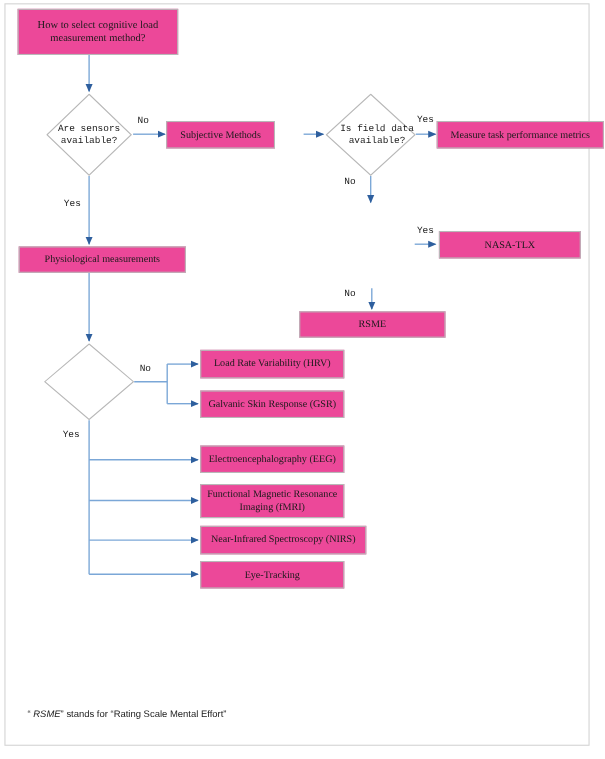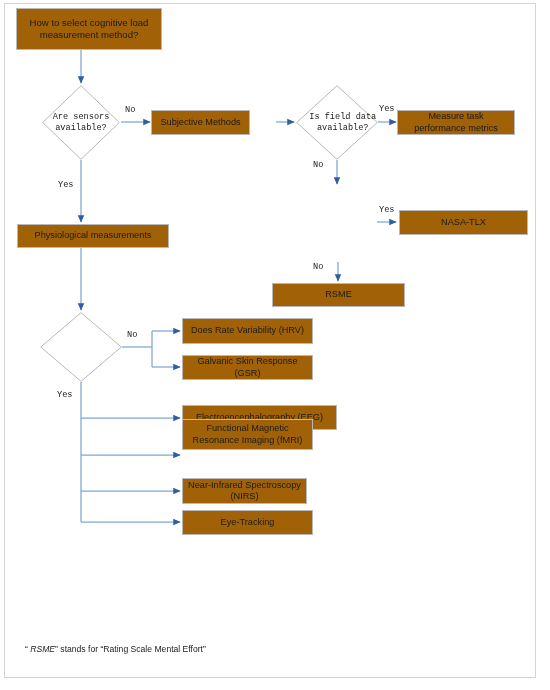--- a/index.html
+++ b/index.html
@@ -24,23 +24,24 @@
   .node{
     position:absolute;
     box-sizing:border-box;
     display:flex;align-items:center;justify-content:center;
     text-align:center;
     color:#1a1a1a;
     line-height:1.25;
   }
   .box{
     border:1px solid #b8b8b8;
-    background:#a16207;
+    background:#ec4899;
     font-size:9.2px;
     padding:2px 4px;
+    font-family:Liberation Serif, serif;
   }
   .box.header{font-size:9.6px;}
   .diamond{
     background:transparent;
     font-size:8.6px;
     font-family:Liberation Mono, monospace;
   }
   .diamond .dshape{
     position:absolute;left:0;top:0;width:100%;height:100%;
   }
@@ -120,44 +121,44 @@
 
   <div class="node box" style="left:151px;top:110px;width:99px;height:25px;">Subjective Methods</div>
 
   <div class="node diamond" style="left:296px;top:85px;width:82px;height:75px;justify-content:flex-end;">
     <svg class="dshape" viewBox="0 0 82 75" preserveAspectRatio="none">
       <polygon points="41,0.7 81.3,37.5 41,74.3 0.7,37.5" fill="#ffffff" stroke="#b8b8b8" stroke-width="1"></polygon>
     </svg>
     <div class="dtext">Is field data available?</div>
   </div>
 
-  <div class="node box" style="left:397px;top:110px;width:118px;height:25px;">Measure task performance metrics</div>
+  <div class="node box" style="left:397px;top:110px;width:152px;height:25px;">Measure task performance metrics</div>
 
 
   <div class="node box" style="left:399px;top:210px;width:129px;height:25px;">NASA-TLX</div>
 
   <div class="node box" style="left:272px;top:283px;width:133px;height:24px;">RSME</div>
 
   <div class="node box" style="left:17px;top:224px;width:152px;height:24px;">Physiological measurements</div>
 
   <div class="node diamond" style="left:40px;top:312px;width:82px;height:70px;">
     <svg class="dshape" viewBox="0 0 82 70" preserveAspectRatio="none">
       <polygon points="41,0.7 81.3,35 41,69.3 0.7,35" fill="#ffffff" stroke="#b8b8b8" stroke-width="1"></polygon>
     </svg>
   </div>
 
-  <div class="node box" style="left:182px;top:318px;width:131px;height:26px;">Does Rate Variability (HRV)</div>
+  <div class="node box" style="left:182px;top:318px;width:131px;height:26px;">Load Rate Variability (HRV)</div>
 
   <div class="node box" style="left:182px;top:355px;width:131px;height:25px;">Galvanic Skin Response (GSR)</div>
 
-  <div class="node box" style="left:182px;top:405px;width:155px;height:25px;">Electroencephalography (EEG)</div>
+  <div class="node box" style="left:182px;top:405px;width:131px;height:25px;">Electroencephalography (EEG)</div>
 
-  <div class="node box" style="left:182px;top:419px;width:131px;height:31px;">Functional Magnetic Resonance Imaging (fMRI)</div>
+  <div class="node box" style="left:182px;top:440px;width:131px;height:31px;">Functional Magnetic Resonance Imaging (fMRI)</div>
 
-  <div class="node box" style="left:182px;top:478px;width:125px;height:26px;">Near-Infrared Spectroscopy (NIRS)</div>
+  <div class="node box" style="left:182px;top:478px;width:151px;height:26px;">Near-Infrared Spectroscopy (NIRS)</div>
 
   <div class="node box" style="left:182px;top:510px;width:131px;height:25px;">Eye-Tracking</div>
 
   <div class="edge-label" style="left:125px;top:105px;">No</div>
   <div class="edge-label" style="left:58px;top:180px;">Yes</div>
   <div class="edge-label" style="left:379px;top:104px;">Yes</div>
   <div class="edge-label" style="left:313px;top:160px;">No</div>
   <div class="edge-label" style="left:379px;top:205px;">Yes</div>
   <div class="edge-label" style="left:313px;top:262px;">No</div>
   <div class="edge-label" style="left:127px;top:330px;">No</div>

